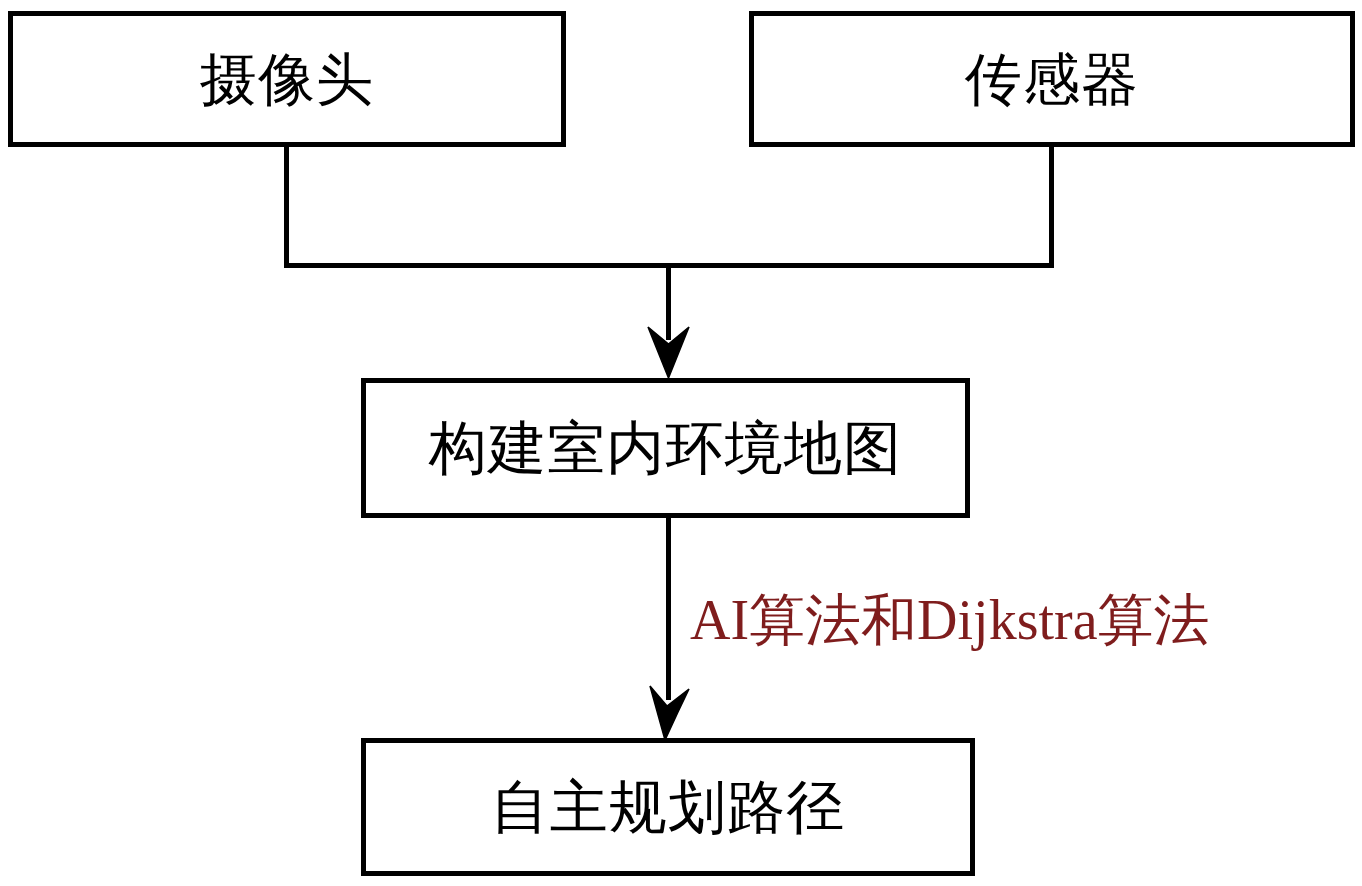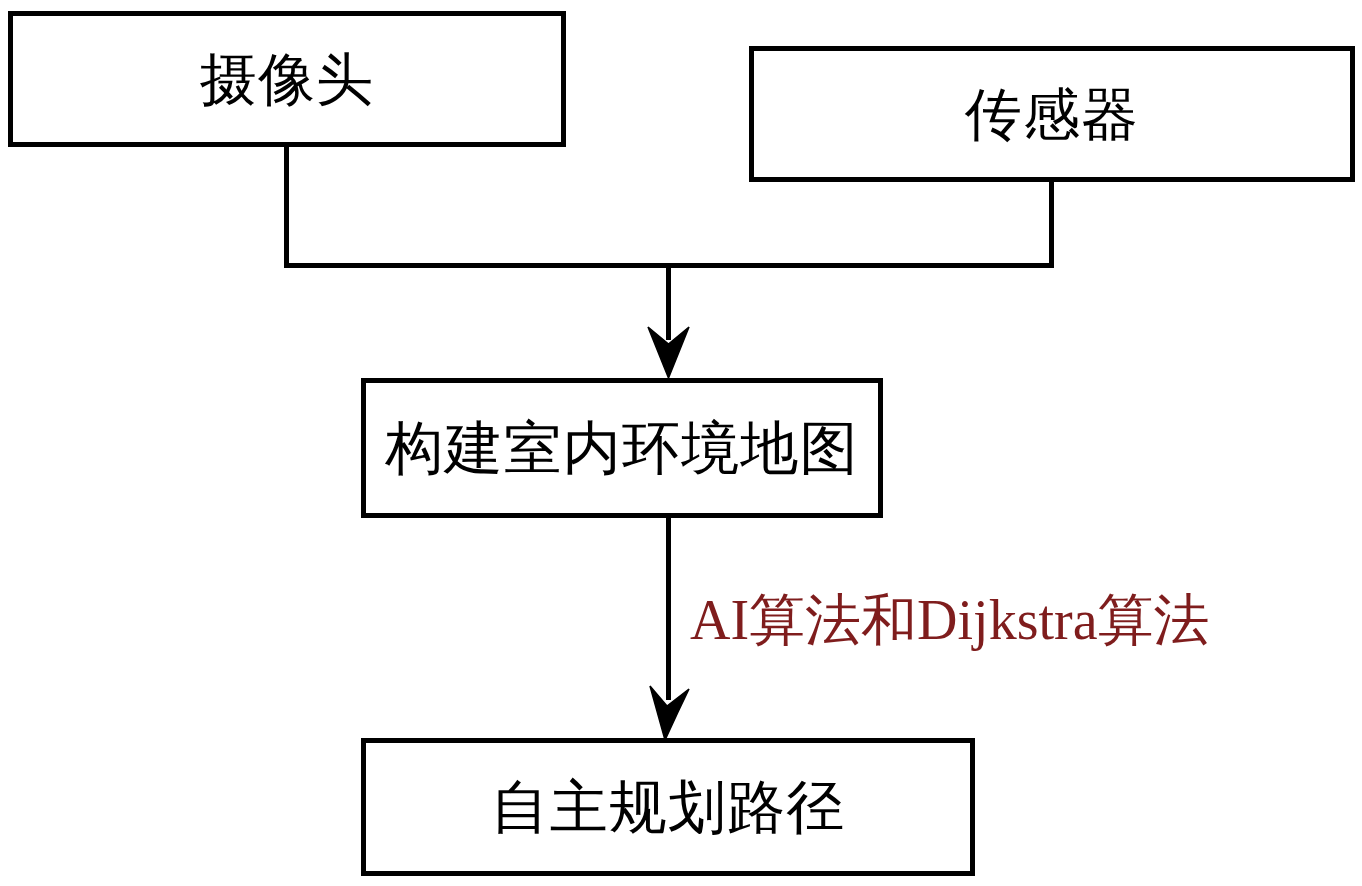--- a/index.html
+++ b/index.html
@@ -37,22 +37,22 @@
   }
   .node-label {
     font-family: "Liberation Sans", "DejaVu Sans", sans-serif;
     color: #000000;
     font-weight: 400;
     line-height: 1;
     white-space: nowrap;
     letter-spacing: 0.02em;
   }
   #node-camera   { left: 8px;   top: 11px;  width: 558px; height: 136px; }
-  #node-sensor   { left: 749px; top: 11px;  width: 606px; height: 136px; margin-top: 35px; }
-  #node-map      { left: 361px; top: 378px; width: 522px; height: 140px; justify-content: center; }
+  #node-sensor   { left: 749px; top: 11px;  width: 606px; height: 136px; }
+  #node-map      { left: 361px; top: 378px; width: 609px; height: 140px; justify-content: center; }
   #node-path     { left: 361px; top: 738px; width: 614px; height: 138px; }
 
   #node-camera .node-label { font-size: 57px; }
   #node-sensor .node-label { font-size: 57px; }
   #node-map    .node-label { font-size: 58px; }
   #node-path   .node-label { font-size: 58px; }
 
   .edge-label {
     position: absolute;
     font-family: "Liberation Serif", "DejaVu Serif", serif;

